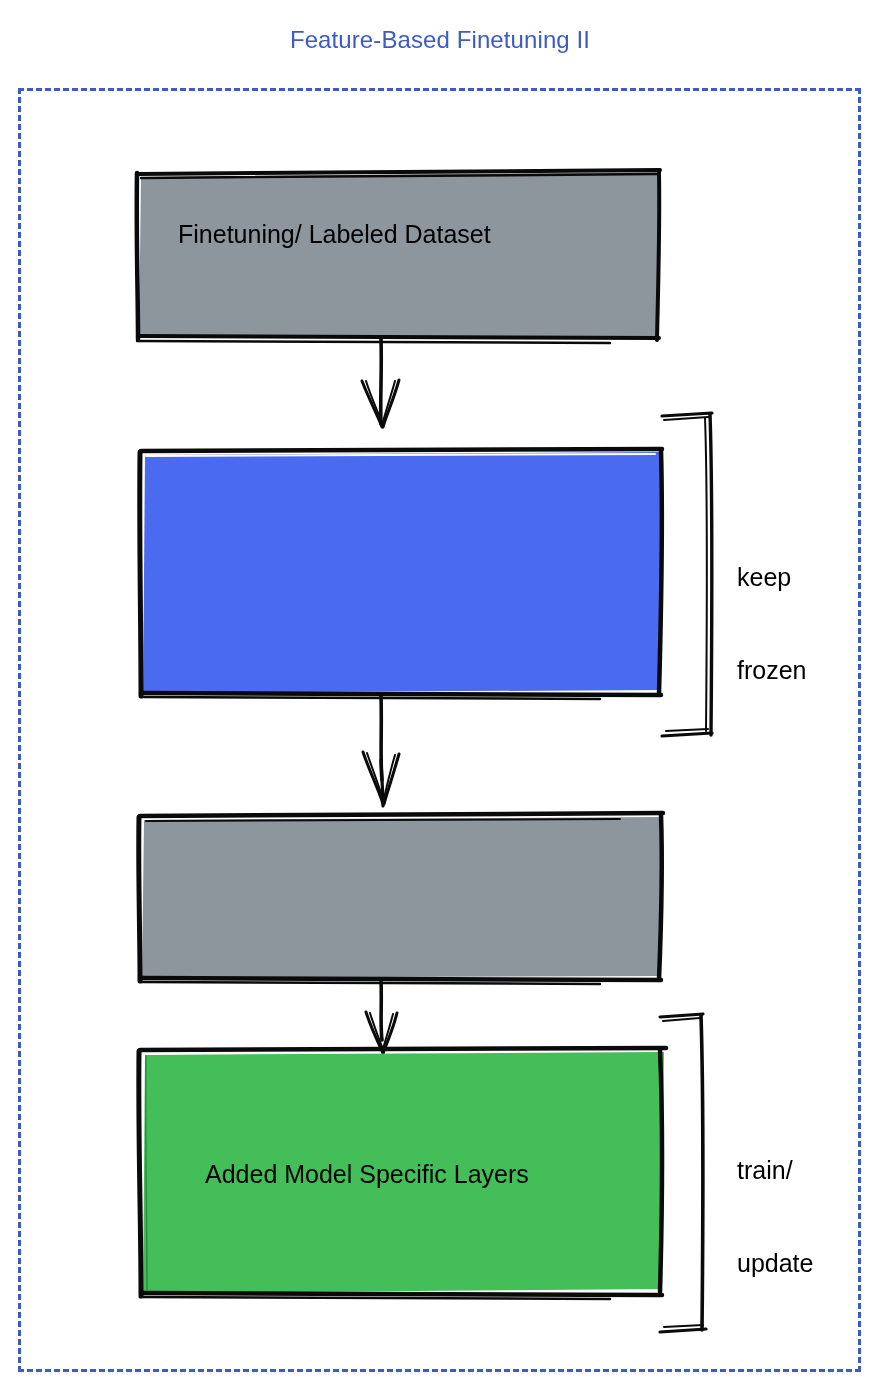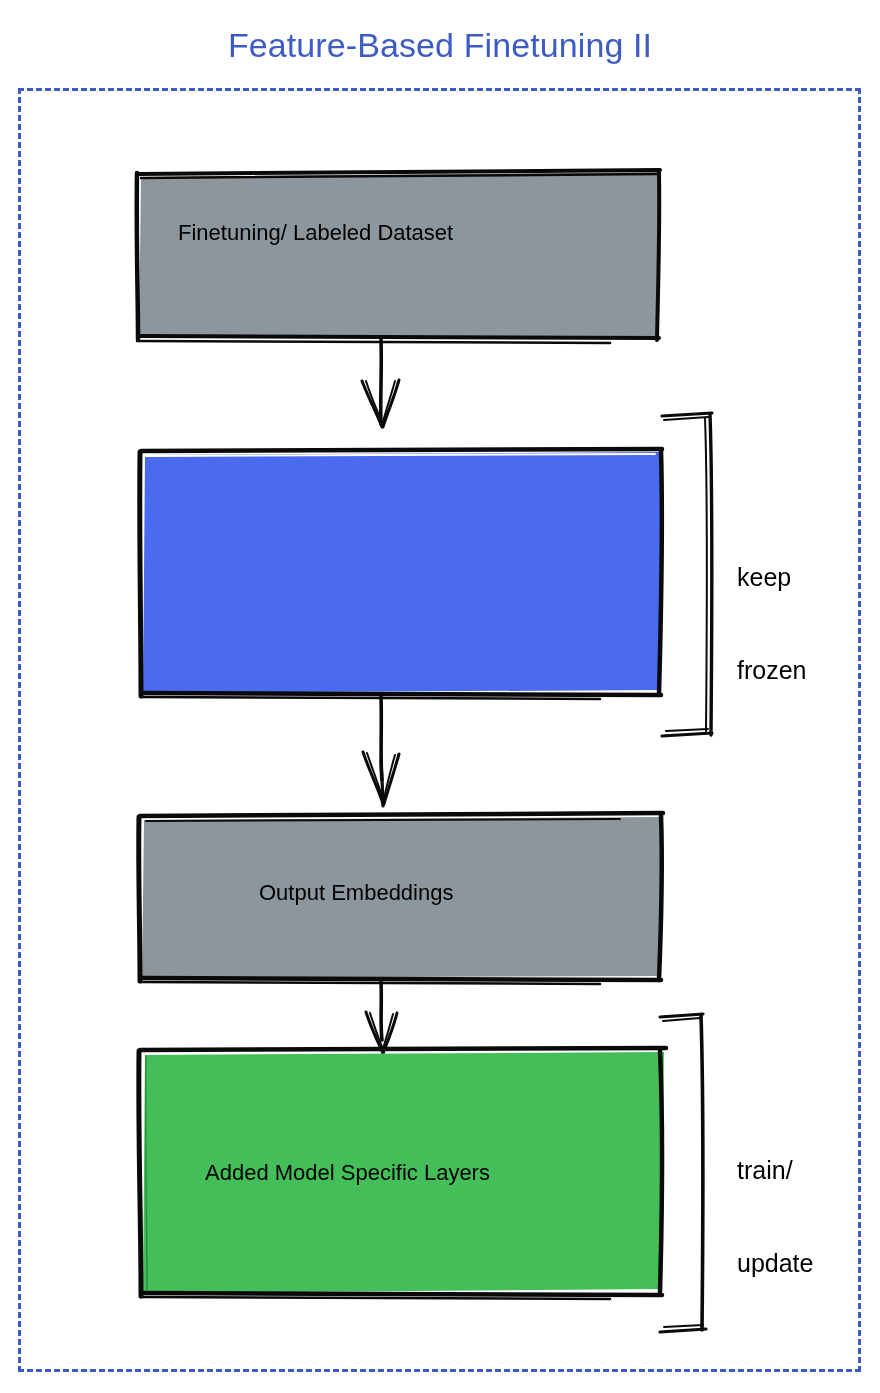--- a/index.html
+++ b/index.html
@@ -17,21 +17,21 @@
     height: 1393px;
     background: #ffffff;
     overflow: hidden;
   }
   .diagram-title {
     position: absolute;
     left: 0;
     top: 26px;
     width: 880px;
     text-align: center;
-    font-size: 34px;
+    font-size: 24px;
     color: #3d5bc4;
     letter-spacing: 0.1px;
     font-family: "Liberation Sans", sans-serif;
   }
   .dashed-frame {
     position: absolute;
     left: 18px;
     top: 88px;
     width: 843px;
     height: 1284px;
@@ -43,21 +43,21 @@
     position: absolute;
     left: 0;
     top: 0;
     width: 880px;
     height: 1393px;
     pointer-events: none;
   }
   .node-label {
     position: absolute;
     color: #000000;
-    font-size: 22px;
+    font-size: 25px;
     font-family: "Liberation Sans", sans-serif;
     white-space: nowrap;
     pointer-events: none;
   }
   .bracket-label {
     position: absolute;
     color: #000000;
     font-size: 25px;
     line-height: 31px;
     font-family: "Liberation Sans", sans-serif;
@@ -155,21 +155,20 @@
       <path d="M701,1015 C704,1110 703,1230 702,1330" fill="none" stroke="#0a0a0a" stroke-width="3.6" stroke-linecap="round"></path>
       <path d="M660,1332 L706,1329" fill="none" stroke="#0a0a0a" stroke-width="3.2" stroke-linecap="round"></path>
       <path d="M664,1327 L703,1325" fill="none" stroke="#0a0a0a" stroke-width="2" stroke-linecap="round"></path>
     </g>
 
   </svg>
 
   <div class="node-label" style="left:178px; top:220px;">Finetuning/ Labeled Dataset</div>
 
 
-  <div class="node-label" style="left:259px; top:880px;">Output Embeddings</div>
 
   <div class="node-label" style="left:205px; top:1160px;">Added Model Specific Layers</div>
 
   <div class="bracket-label" style="left:737px; top:1093px;">
     <div>train/</div>
     <div>update</div>
   </div>
 
   <div class="bracket-label" style="left:737px; top:500px;">
     <div>keep</div>

